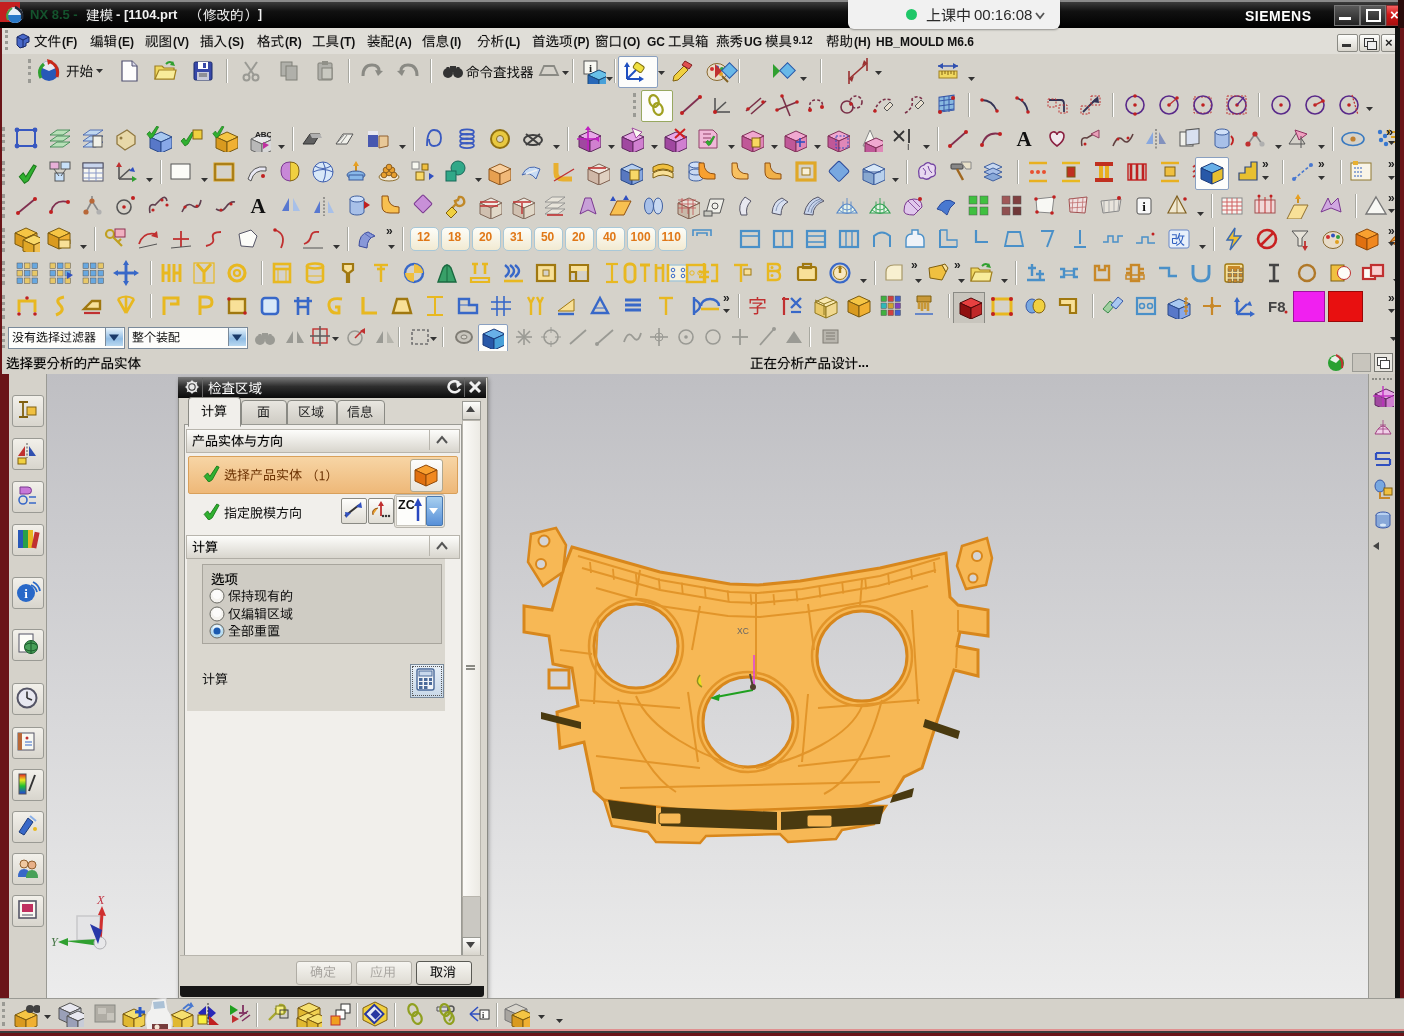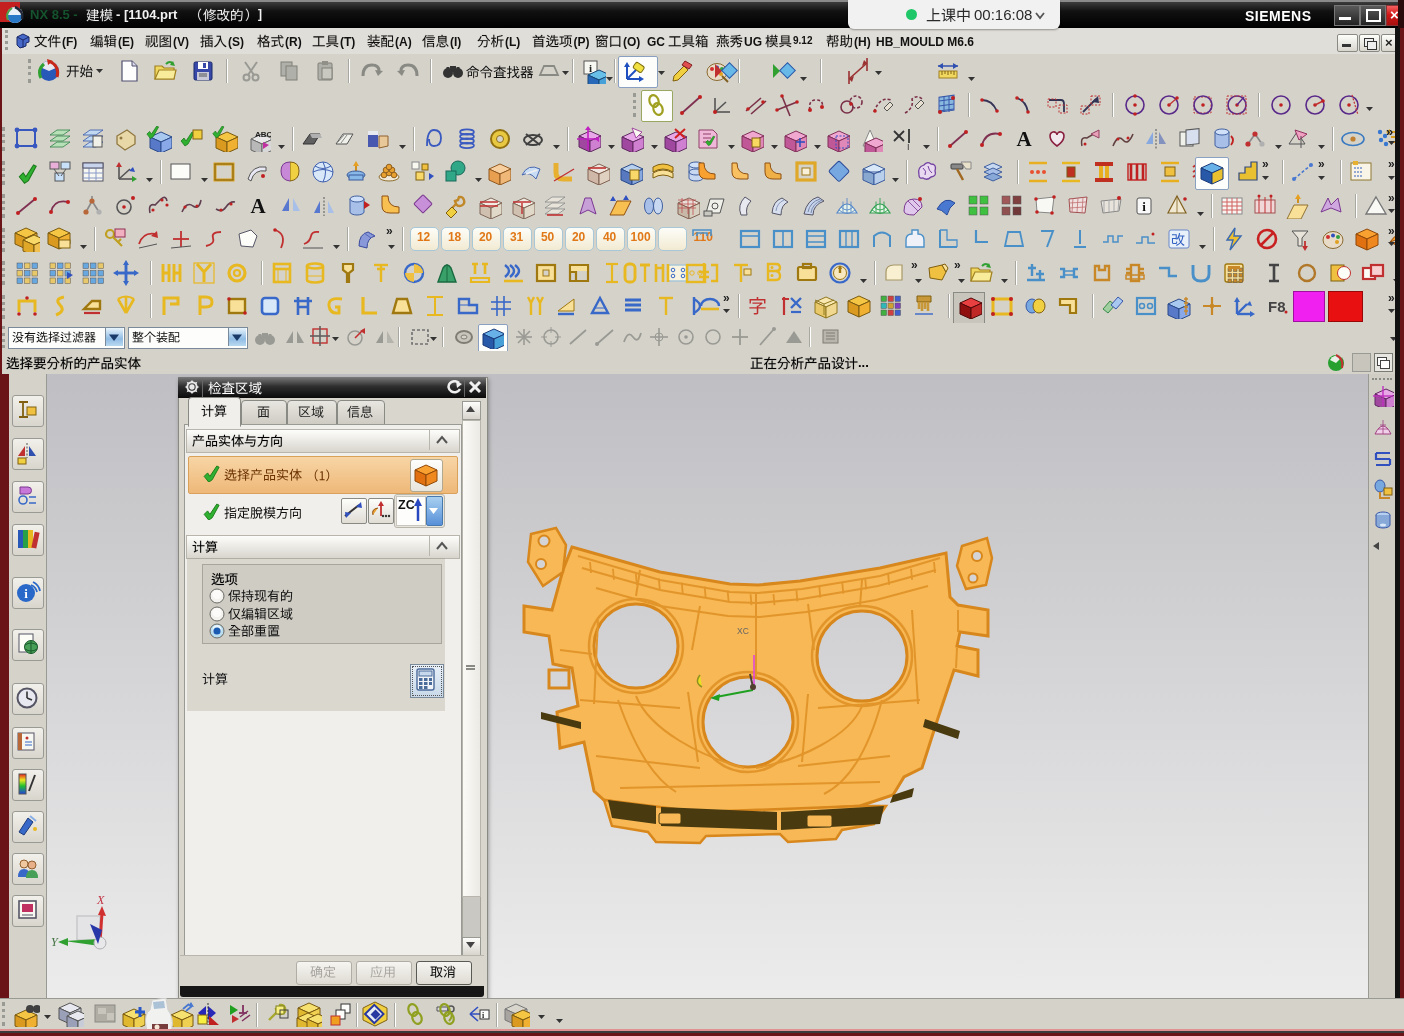--- a/index.html
+++ b/index.html
@@ -1296,21 +1296,21 @@
 <div class="ab" style="left:509.9px;top:230px;white-space:nowrap;color:#e07818;font-size:12px;font-weight:bold;">31</div>
 <div class="ab" style="left:534px;top:227px;width:27px;height:22px;background:linear-gradient(#fdfdf8,#f2ead2);border:1.3px solid #a8c8d8;border-radius:5px;"></div>
 <div class="ab" style="left:540.9px;top:230px;white-space:nowrap;color:#e07818;font-size:12px;font-weight:bold;">50</div>
 <div class="ab" style="left:565px;top:227px;width:27px;height:22px;background:linear-gradient(#fdfdf8,#f2ead2);border:1.3px solid #a8c8d8;border-radius:5px;"></div>
 <div class="ab" style="left:571.9px;top:230px;white-space:nowrap;color:#e07818;font-size:12px;font-weight:bold;">20</div>
 <div class="ab" style="left:596px;top:227px;width:27px;height:22px;background:linear-gradient(#fdfdf8,#f2ead2);border:1.3px solid #a8c8d8;border-radius:5px;"></div>
 <div class="ab" style="left:602.9px;top:230px;white-space:nowrap;color:#e07818;font-size:12px;font-weight:bold;">40</div>
 <div class="ab" style="left:627px;top:227px;width:27px;height:22px;background:linear-gradient(#fdfdf8,#f2ead2);border:1.3px solid #a8c8d8;border-radius:5px;"></div>
 <div class="ab" style="left:630.6px;top:230px;white-space:nowrap;color:#e07818;font-size:12px;font-weight:bold;">100</div>
 <div class="ab" style="left:658px;top:227px;width:27px;height:22px;background:linear-gradient(#fdfdf8,#f2ead2);border:1.3px solid #a8c8d8;border-radius:5px;"></div>
-<div class="ab" style="left:661.6px;top:230px;white-space:nowrap;color:#e07818;font-size:12px;font-weight:bold;margin-left:32px;">110</div>
+<div class="ab" style="left:661.6px;top:230px;white-space:nowrap;color:#e07818;font-size:12px;font-weight:bold;">110</div>
 <svg class="ab" style="left:689px;top:226px" width="26" height="26">
     <path d="M4,10 L4,4 L22,4 L22,10 M8,10 L8,7 L18,7 L18,10" fill="none" stroke="#4a90c8" stroke-width="1.6"></path>
   </svg>
 <svg class="ab" style="left:737px;top:226px" width="26" height="26">
     <rect x="4" y="5" width="18" height="16" fill="none" stroke="#4a90c8" stroke-width="2.2"></rect>
     <line x1="4" y1="10" x2="22" y2="10" stroke="#4a90c8" stroke-width="1.6"></line>
   </svg>
 <svg class="ab" style="left:770px;top:226px" width="26" height="26">
     <rect x="4" y="5" width="18" height="16" fill="none" stroke="#4a90c8" stroke-width="2.2"></rect>
     <line x1="13" y1="5" x2="13" y2="21" stroke="#4a90c8" stroke-width="1.6"></line>

